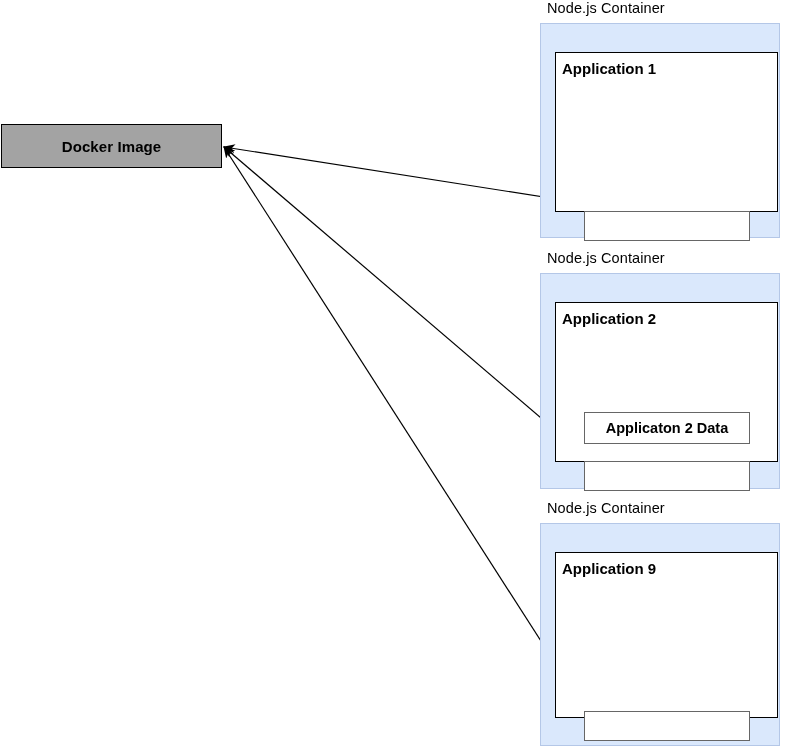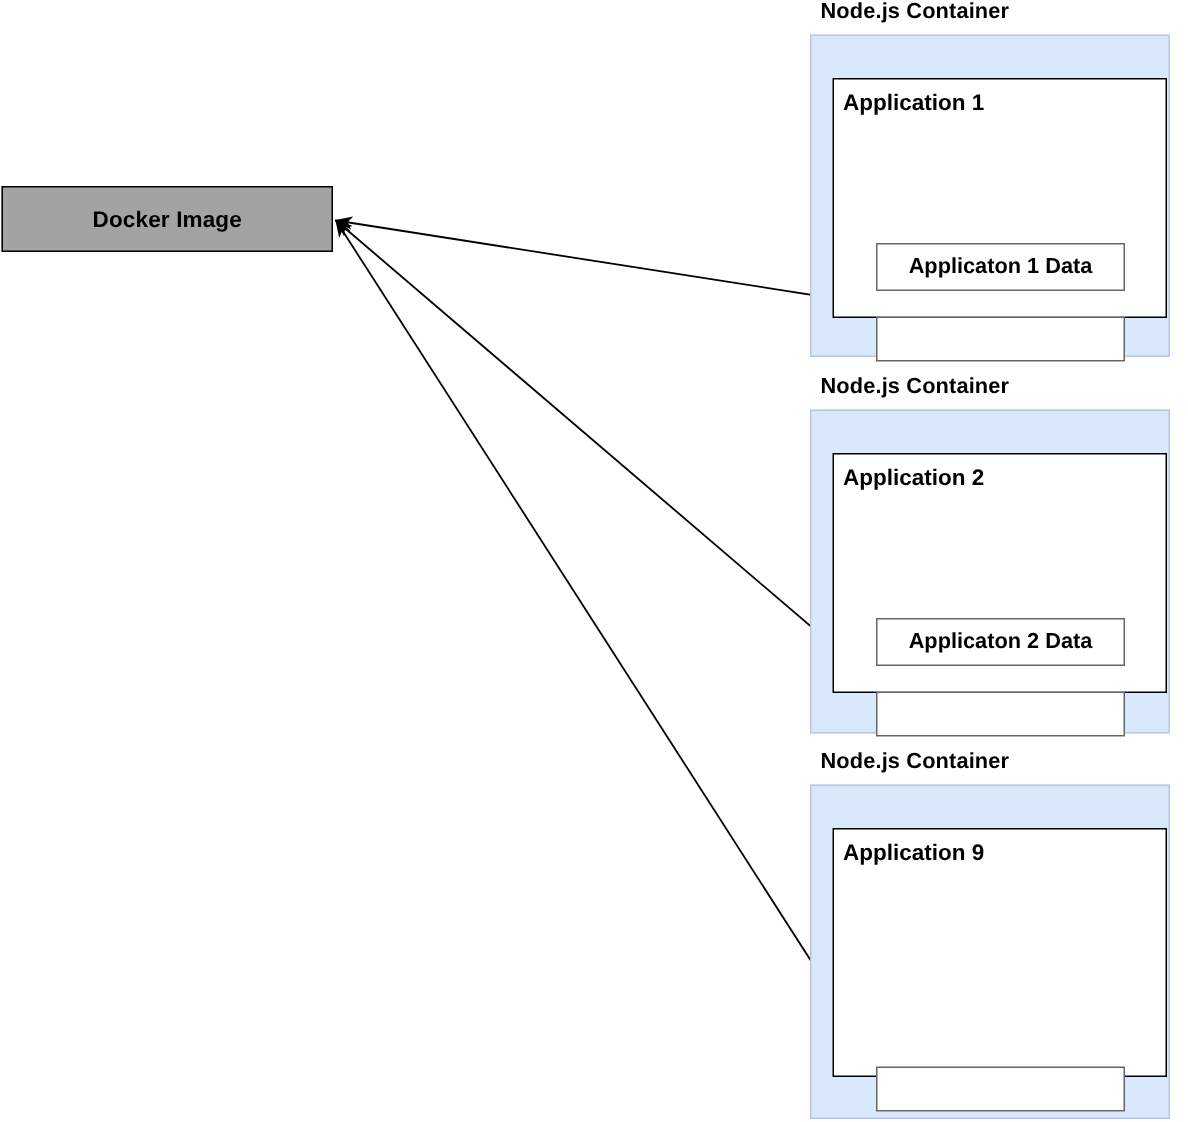--- a/index.html
+++ b/index.html
@@ -55,21 +55,21 @@
   .container-group {
     position: absolute;
     left: 540px;
     width: 252px;
   }
   .container-title {
     position: absolute;
     left: 7px;
     top: 0px;
     font-size: 14.5px;
-    font-weight: bold;
+    font-weight: normal;
     color: #000000;
     white-space: nowrap;
     letter-spacing: 0.1px;
   }
   .container-outer {
     position: absolute;
     left: 0px;
     top: 23px;
     width: 240px;
     box-sizing: border-box;
@@ -144,23 +144,20 @@
   <div class="docker-box">
     <span class="label">Docker Image</span>
   </div>
 
   <div id="containers-host">
       <div class="container-group" style="top: 0px;">
         <div class="container-title">Node.js Container</div>
         <div class="container-outer" style="height: 215px;">
           <div class="app-box" style="height: 160px;">
             <div class="app-title">Application 1</div>
-            <div class="data-box" style="top: 109px;">
-              <span class="label">Applicaton 1 Data</span>
-            </div>
             <div class="empty-box" style="top: 158px;"></div>
           </div>
         </div>
       </div>
       <div class="container-group" style="top: 250px;">
         <div class="container-title">Node.js Container</div>
         <div class="container-outer" style="height: 216px;">
           <div class="app-box" style="height: 160px; text-align: center;">
             <div class="app-title">Application 2</div>
             <div class="data-box" style="top: 109px;">

